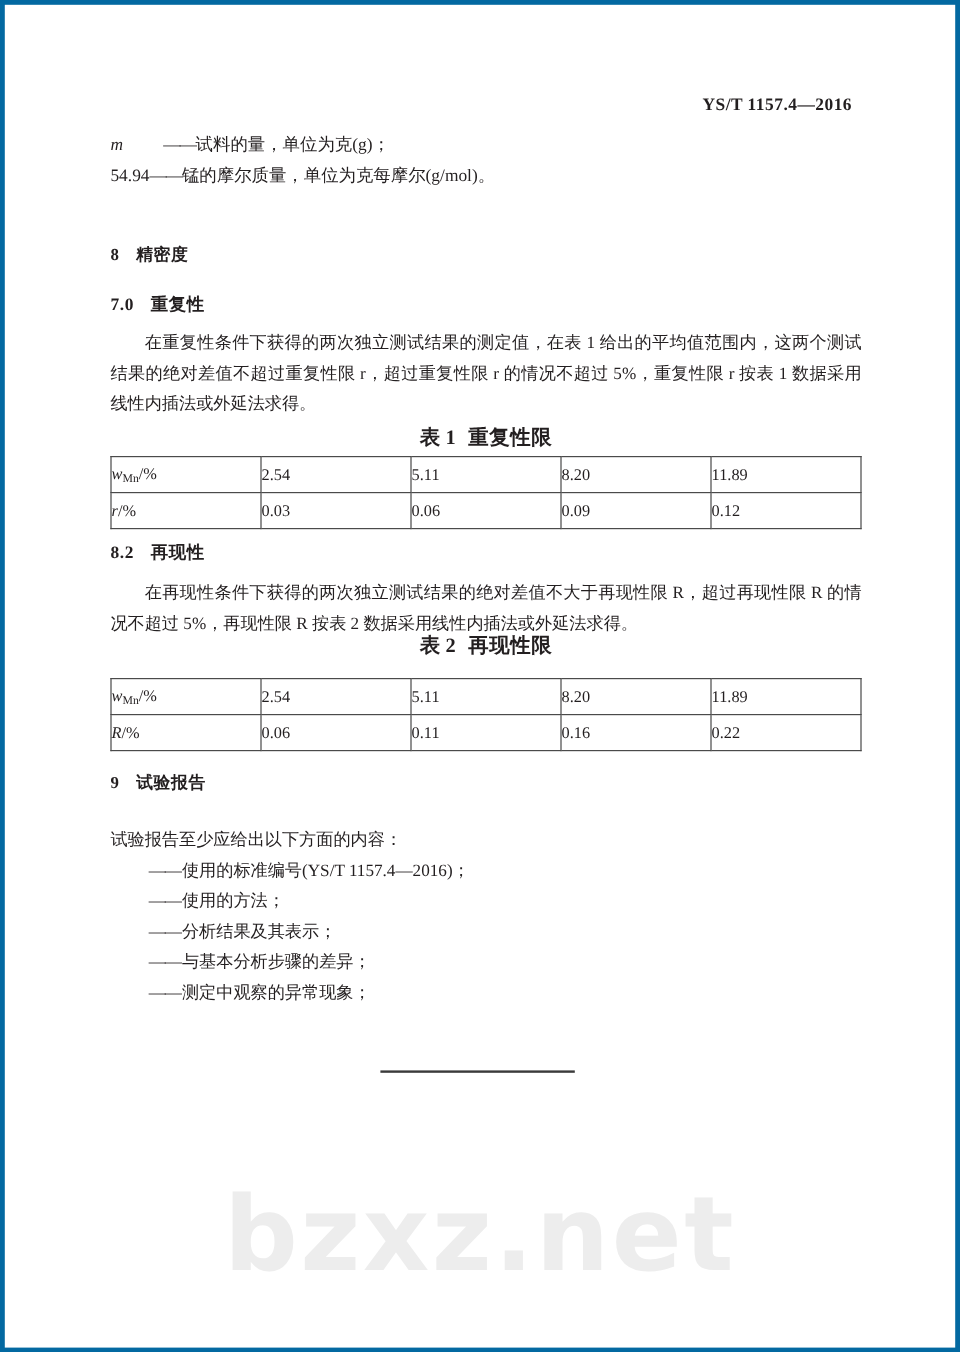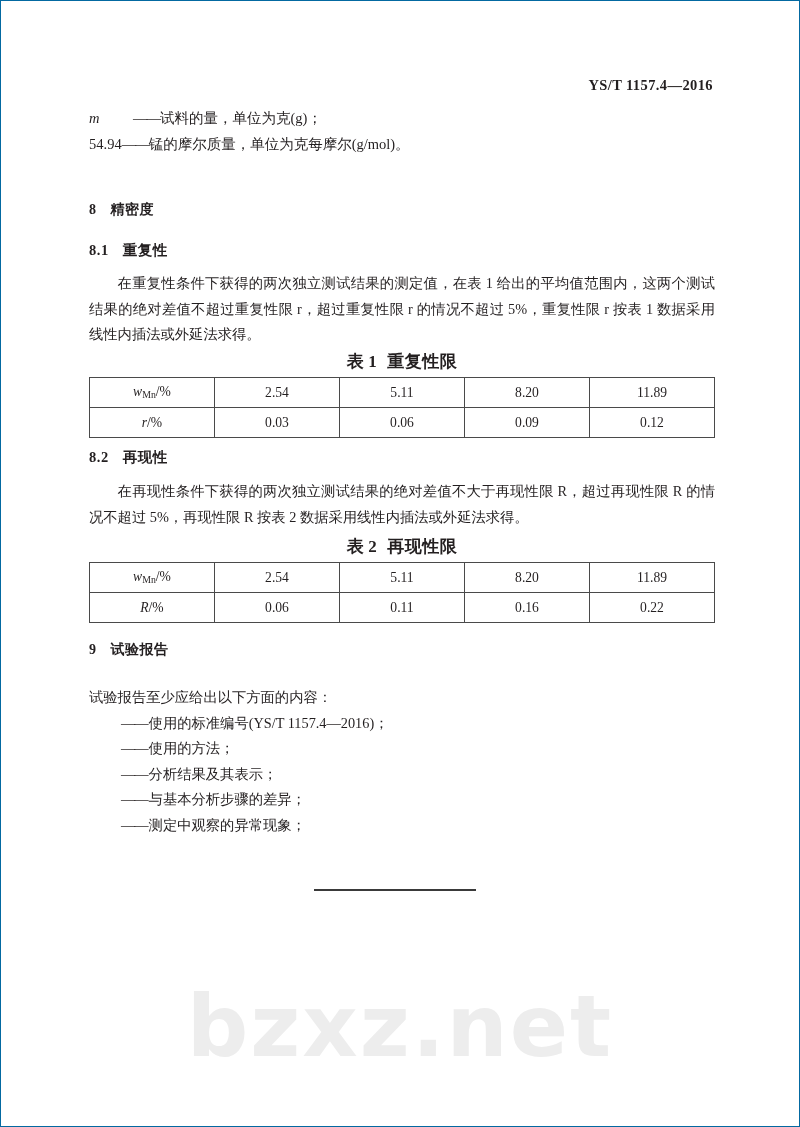--- a/index.html
+++ b/index.html
@@ -10,21 +10,21 @@
   body {
     font-family: "Liberation Serif", "DejaVu Serif", serif;
     color: #231f20;
   }
   .page {
     position: relative;
     width: 800px;
     height: 1127px;
     background: #ffffff;
     box-sizing: border-box;
-    border: 1px solid #0369a1;
+    border: 4px solid #0369a1;
     overflow: hidden;
   }
   .watermark {
     position: absolute;
     left: 0;
     right: 0;
     top: 975px;
     text-align: center;
     font-family: "DejaVu Sans", "Liberation Sans", sans-serif;
     font-weight: bold;
@@ -110,21 +110,21 @@
   }
   table.data {
     border-collapse: collapse;
     width: 626px;
     table-layout: fixed;
     font-size: 13.6px;
   }
   table.data td {
     border: 1px solid #4a4a4a;
     height: 25px;
-    text-align: center;
+    text-align: left;
     vertical-align: middle;
     padding: 2px 0;
   }
   table.data td.rowhead {
     width: 124px;
   }
   table.data .sym {
     font-style: italic;
   }
   table.data sub {
@@ -173,21 +173,21 @@
       <div class="row">
         <span class="symnum">54.94</span><span class="dash">——</span><span>锰的摩尔质量，单位为克每摩尔(g/mol)。</span>
       </div>
     </div>
 
     <div class="block h1" style="top:200px;">
       <span class="num">8</span><span>精密度</span>
     </div>
 
     <div class="block h2" style="top:240px;">
-      <span class="num">8.1</span><span>重复性</span>
+      <span class="num">7.0</span><span>重复性</span>
     </div>
 
     <div class="block para" style="top:270px;">在重复性条件下获得的两次独立测试结果的测定值，在表 1 给出的平均值范围内，这两个测试结果的绝对差值不超过重复性限 r，超过重复性限 r 的情况不超过 5%，重复性限 r 按表 1 数据采用线性内插法或外延法求得。</div>
 
     <div class="block tbl-caption" style="top:349px;">
       <span>表</span><span class="cnum">1</span><span>重复性限</span>
     </div>
 
     <div class="block" style="top:376px;">
       <table class="data">
@@ -209,21 +209,21 @@
         </tbody>
       </table>
     </div>
 
     <div class="block h2" style="top:447px;">
       <span class="num">8.2</span><span>再现性</span>
     </div>
 
     <div class="block para" style="top:478px;">在再现性条件下获得的两次独立测试结果的绝对差值不大于再现性限 R，超过再现性限 R 的情况不超过 5%，再现性限 R 按表 2 数据采用线性内插法或外延法求得。</div>
 
-    <div class="block tbl-caption" style="top:534px;">
+    <div class="block tbl-caption" style="top:522px;">
       <span>表</span><span class="cnum">2</span><span>再现性限</span>
     </div>
 
     <div class="block" style="top:561px;">
       <table class="data">
         <tbody>
           <tr>
             <td class="rowhead"><span class="sym">w</span><sub>Mn</sub><span>/%</span></td>
             <td>2.54</td>
             <td>5.11</td>

